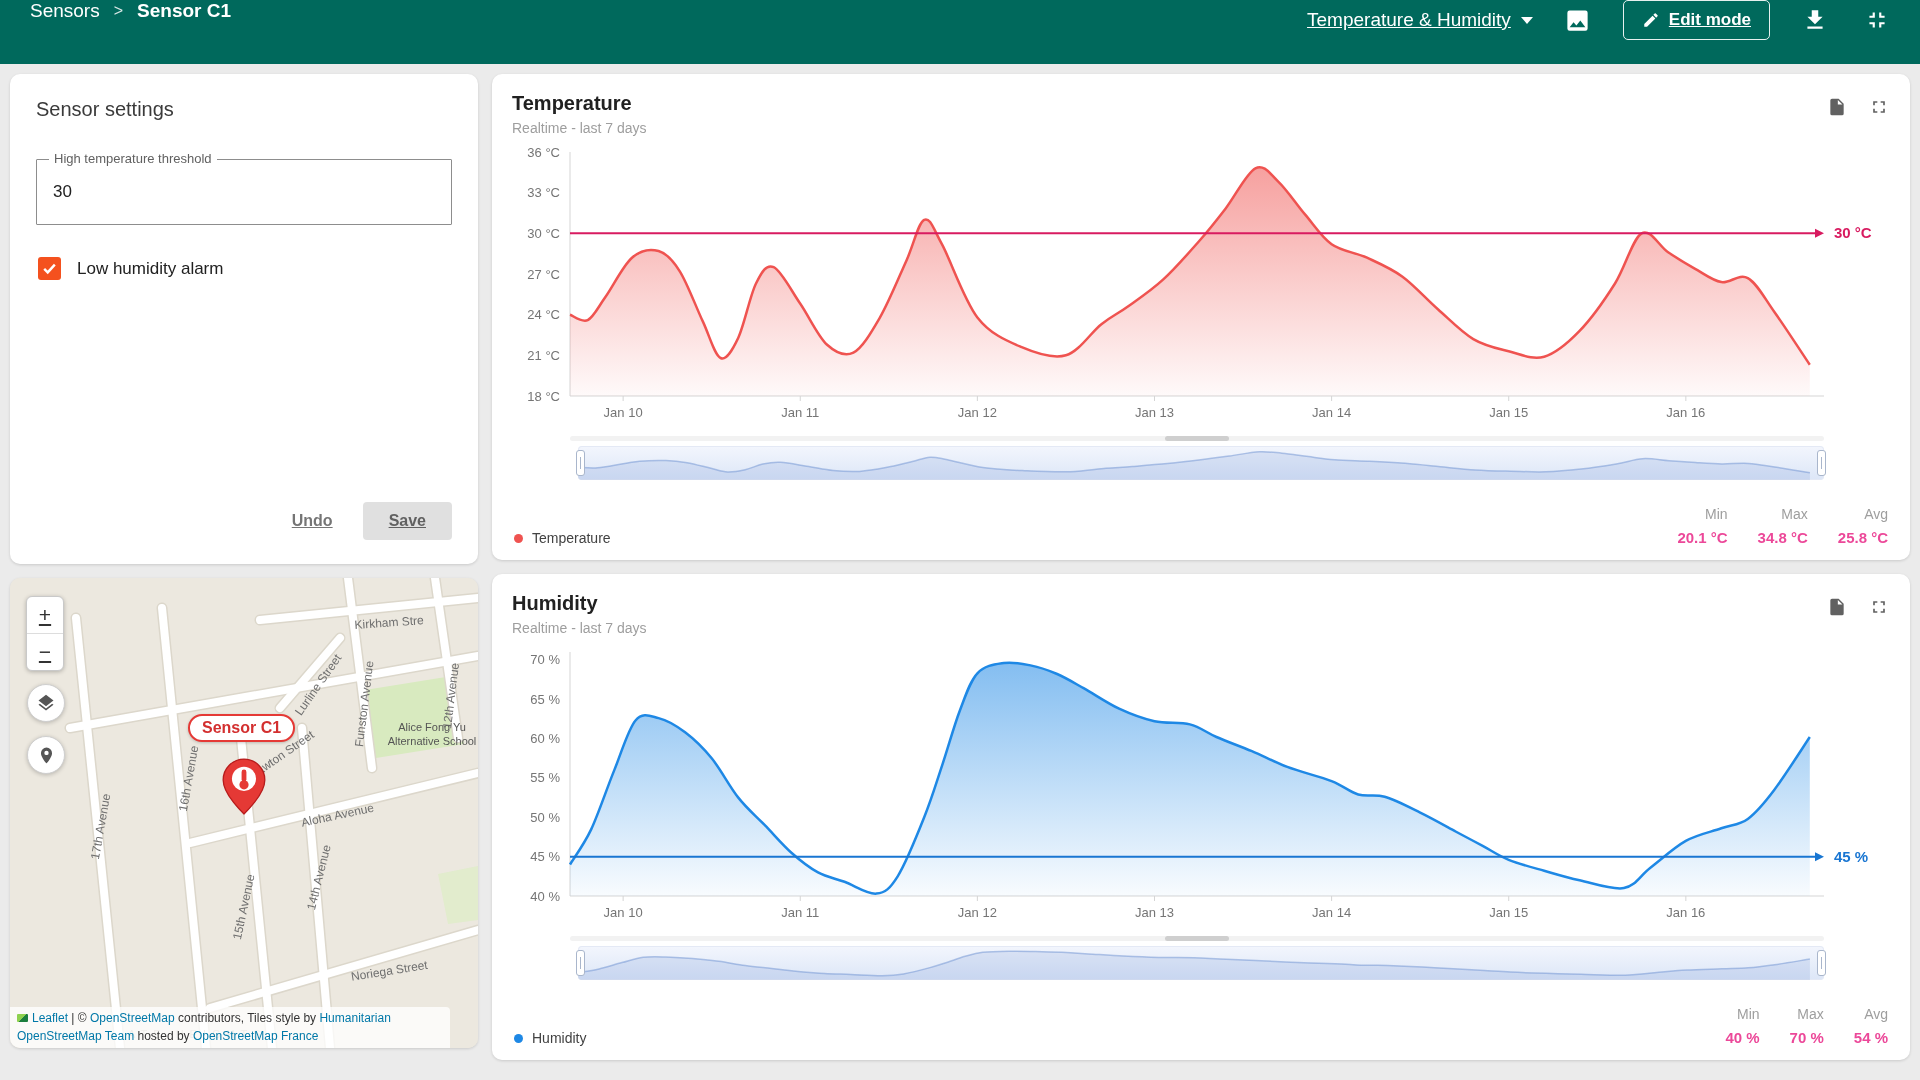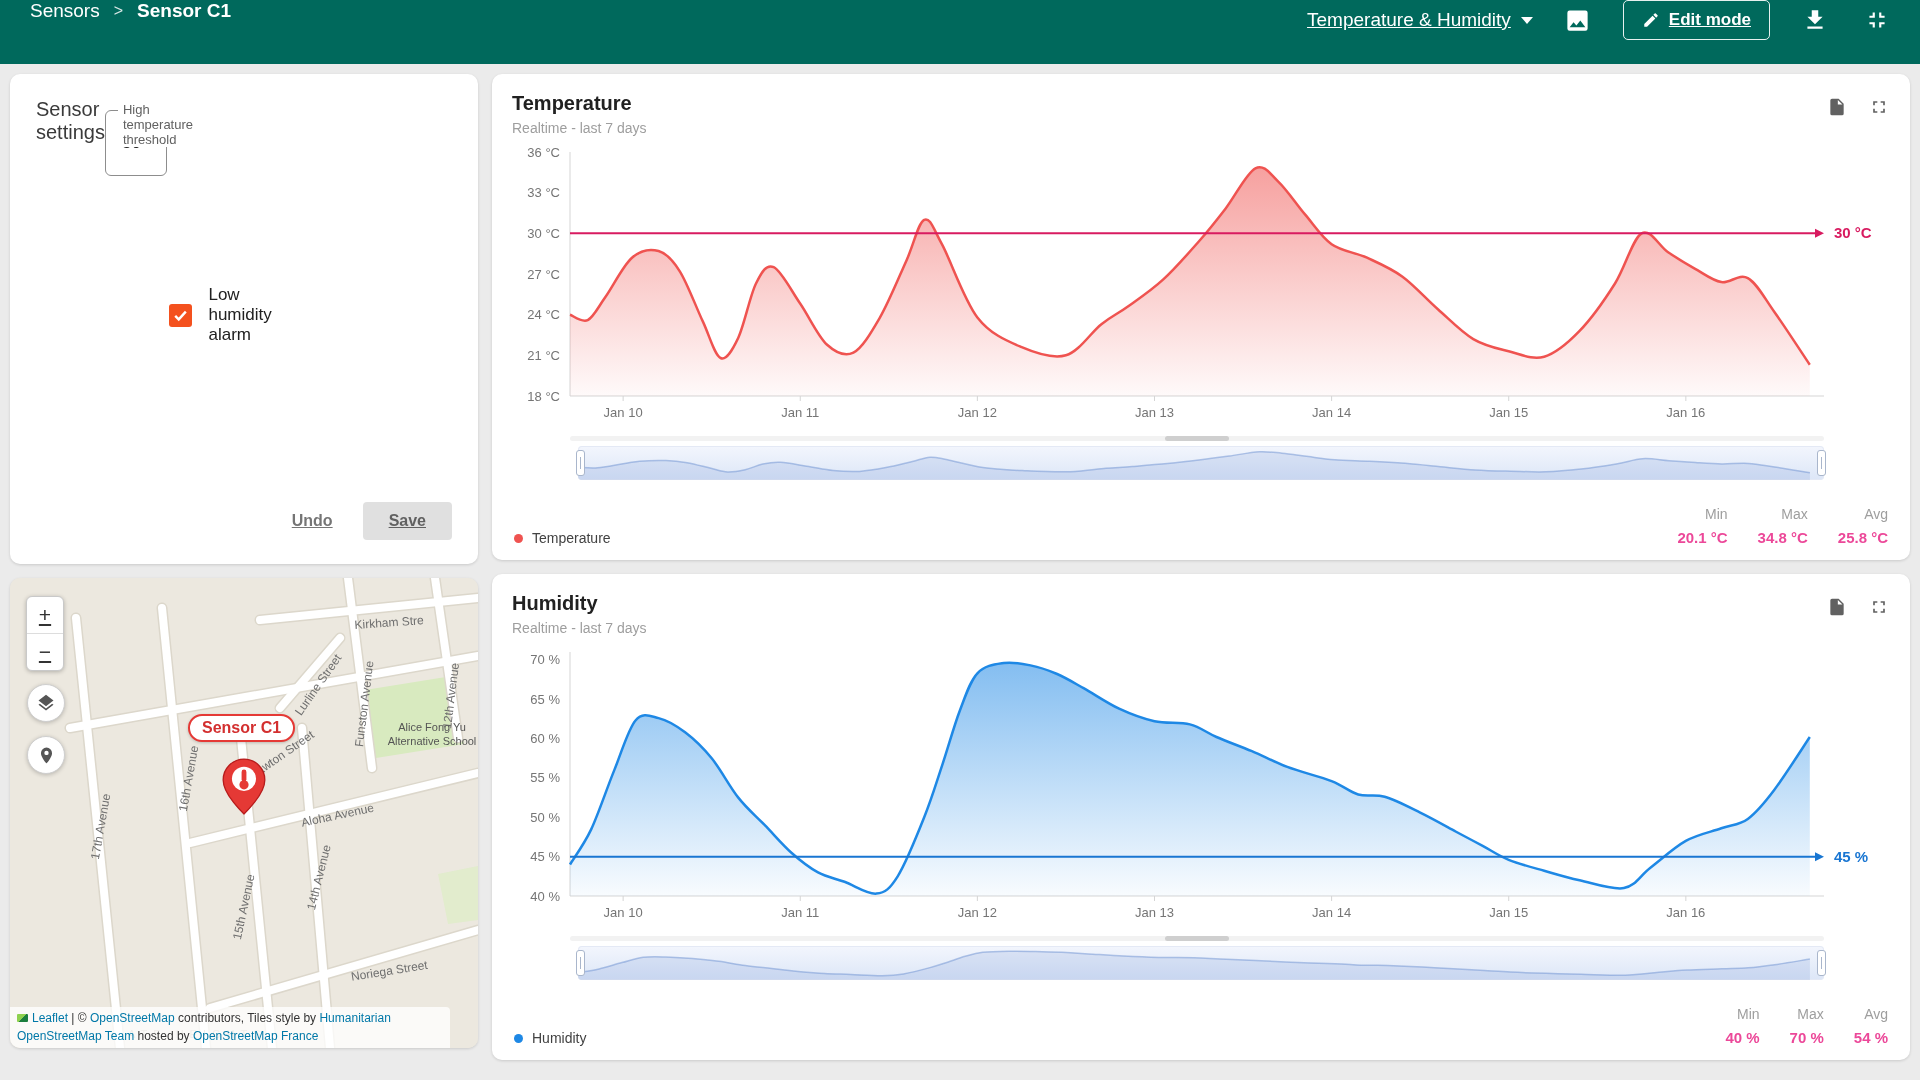--- a/index.html
+++ b/index.html
@@ -20,26 +20,26 @@
   .edit-btn{display:flex;align-items:center;gap:9px;border:1px solid rgba(255,255,255,.9);border-radius:5px;
     padding:9px 18px;color:#fff;font-size:17px;font-weight:700;}
 
   
   .page{display:flex;gap:14px;padding:10px;}
   .col-left{width:468px;display:flex;flex-direction:column;gap:14px;flex:none;}
   .col-right{flex:1;display:flex;flex-direction:column;gap:14px;min-width:0;}
   .card{background:#fff;border-radius:10px;box-shadow:0 1px 3px rgba(0,0,0,.14);}
 
   
-  .settings-card{height:490px;padding:24px 26px;display:flex;flex-direction:row;}
+  .settings-card{height:490px;padding:24px 26px;display:flex;flex-direction:column;}
   .settings-title{font-size:20px;font-weight:400;color:#3a3a3a;margin:0 0 26px;}
   .check-row{display:flex;align-items:center;gap:16px;margin:6px 2px 14px;cursor:pointer;}
   .checkbox{width:23px;height:23px;border-radius:3px;background:#f4511e;display:flex;align-items:center;justify-content:center;flex:none;}
   .check-label{font-size:17px;color:#212121;}
-  .field{position:relative;border:1px solid #8d8d8d;border-radius:6px;height:66px;margin:12px 0 26px;}
+  .field{position:relative;border:1px solid #8d8d8d;border-radius:1px;height:66px;margin:12px 0 26px;}
   .field-label{position:absolute;top:-9px;left:12px;background:#fff;padding:0 5px;font-size:13px;color:#616161;}
   .field-input{width:100%;height:100%;border:none;outline:none;background:transparent;font-size:17px;
     padding:0 16px;font-family:inherit;color:#212121;}
   .settings-actions{margin-top:auto;display:flex;justify-content:flex-end;align-items:center;gap:12px;}
   .btn-text{font-size:16px;font-weight:700;color:#757575;padding:10px 18px;border-radius:4px;}
   .btn-filled{font-size:16px;font-weight:700;color:#616161;background:#e0e0e0;padding:10px 26px;border-radius:4px;}
 
   
   .chart-card{height:486px;padding:18px 20px 14px;display:flex;flex-direction:column;}
   .chart-header{display:flex;justify-content:space-between;align-items:flex-start;}

